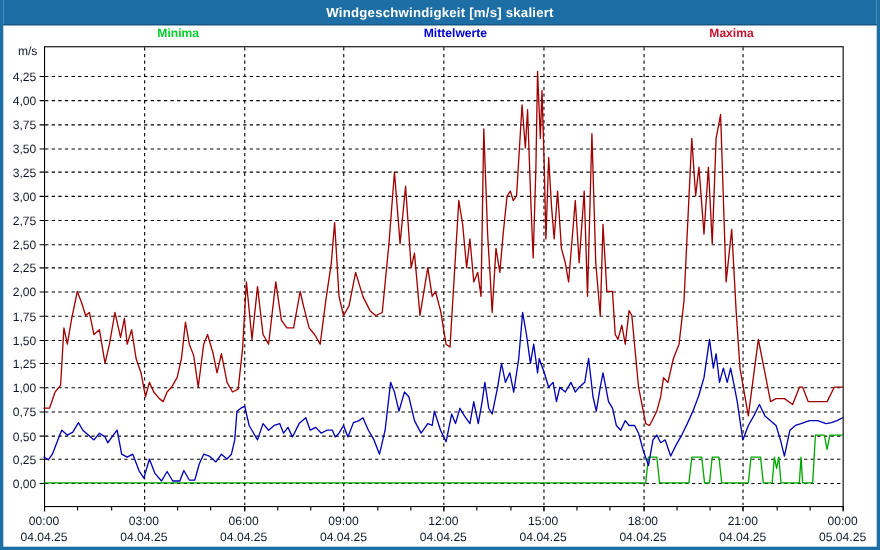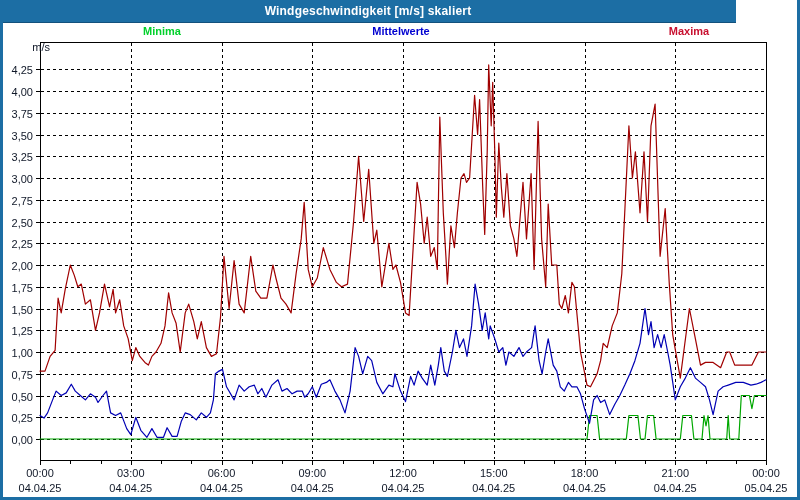--- a/index.html
+++ b/index.html
@@ -2,30 +2,30 @@
 <html><head>
 <meta charset="utf-8">
 <style>
   html,body{margin:0;padding:0;background:#d8d8d8;}
   .screen{
     position:relative;width:800px;height:500px;background:#ffffff;
     box-sizing:border-box;border-left:3px solid #1c6ea4;border-right:3px solid #1c6ea4;border-bottom:3px solid #1c6ea4;
     font-family:"Liberation Sans",sans-serif;overflow:hidden;
   }
   .titlebar{
-    position:absolute;top:0;left:-3px;width:736px;height:22px;background:#1c6ea4;
+    position:absolute;top:0;left:-3px;width:800px;height:22px;background:#1c6ea4;
     display:flex;align-items:center;justify-content:center;
     border-bottom:1px solid #12517c;
   }
   .titlebar .title{color:#ffffff;font-size:12px;font-weight:bold;letter-spacing:.2px;}
   .legend-label{position:absolute;top:25px;font-size:11px;font-weight:bold;transform:translateX(-50%);white-space:nowrap;}
   .lg-min{left:145px;color:#00d02a;}
-  .lg-mid{left:398px;color:#0000d0;}
-  .lg-max{left:674px;color:#c81030;padding-left:24px;}
-  .yunit{position:absolute;top:41px;left:16px;width:31px;text-align:right;font-size:11px;color:#101828;}
+  .lg-mid{left:411px;color:#0000d0;}
+  .lg-max{left:650px;color:#c81030;padding-left:24px;}
+  .yunit{position:absolute;top:41px;left:0;width:31px;text-align:right;font-size:11px;color:#101828;}
   svg.plot{position:absolute;top:0;left:-3px;width:800px;height:500px;}
 </style>
 </head>
 <body>
 
 <div class="screen" style="border-color: rgb(28, 110, 164);">
 
   <svg class="plot" xmlns="http://www.w3.org/2000/svg" viewBox="0 0 800 500">
       <line x1="41" y1="439.5" x2="765" y2="439.5" stroke="#000000" stroke-width="1" stroke-dasharray="3,3"></line>
       <line x1="36" y1="439.5" x2="40" y2="439.5" stroke="#000" stroke-width="1"></line>

